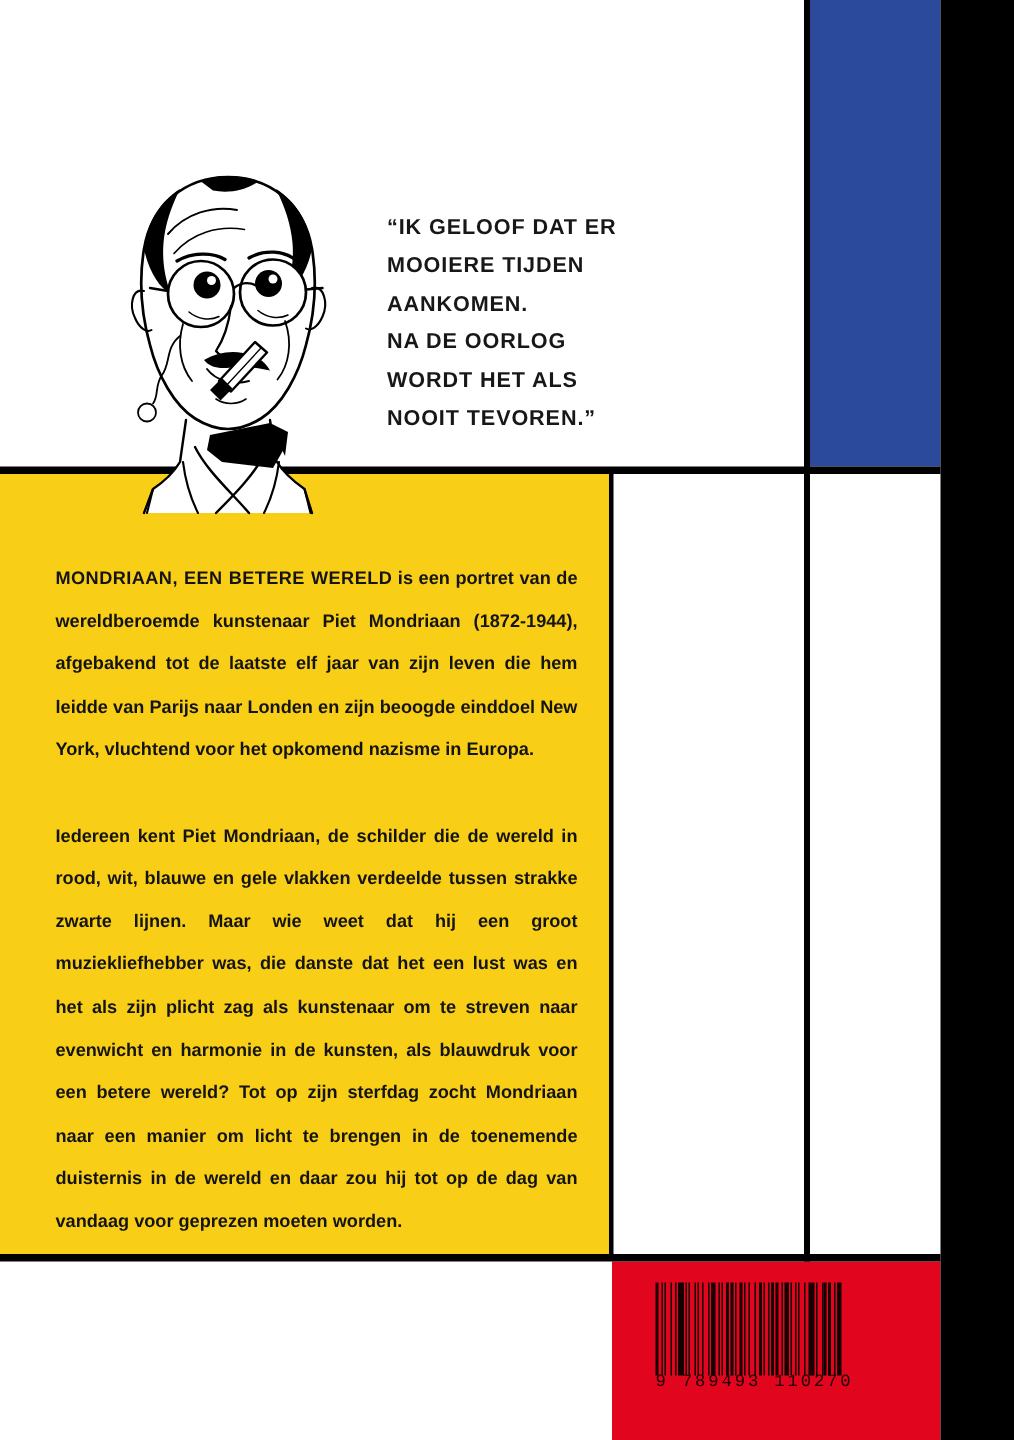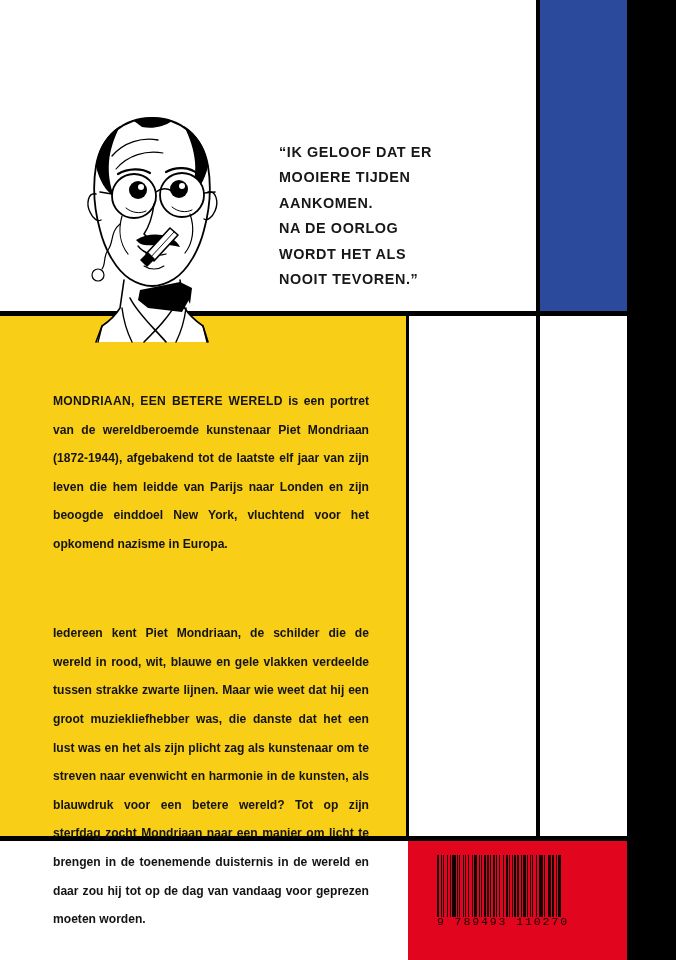--- a/index.html
+++ b/index.html
@@ -86,21 +86,21 @@
   #rule-v-mid {
     left: 406px;
     top: 316px;
     width: 3px;
     height: 520px;
   }
 
   
   #quote {
     position: absolute;
-    left: 279px;
+    left: 258px;
     top: 140px;
     width: 250px;
     color: #17171a;
     font-size: 14.4px;
     font-weight: bold;
     line-height: 25.4px;
     letter-spacing: 0.6px;
     text-transform: uppercase;
     white-space: pre-line;
   }
@@ -111,21 +111,21 @@
     left: 37px;
     top: 371px;
     width: 348px;
     color: #141414;
     font-size: 12.1px;
     line-height: 28.6px;
     text-align: justify;
     font-weight: bold;
   }
   #blurb p {
-    margin: 16px;
+    margin: 0;
   }
   #blurb .para-gap {
     height: 28.6px;
   }
   #blurb .lead {
     letter-spacing: 0.3px;
   }
 
   
   #barcode {

